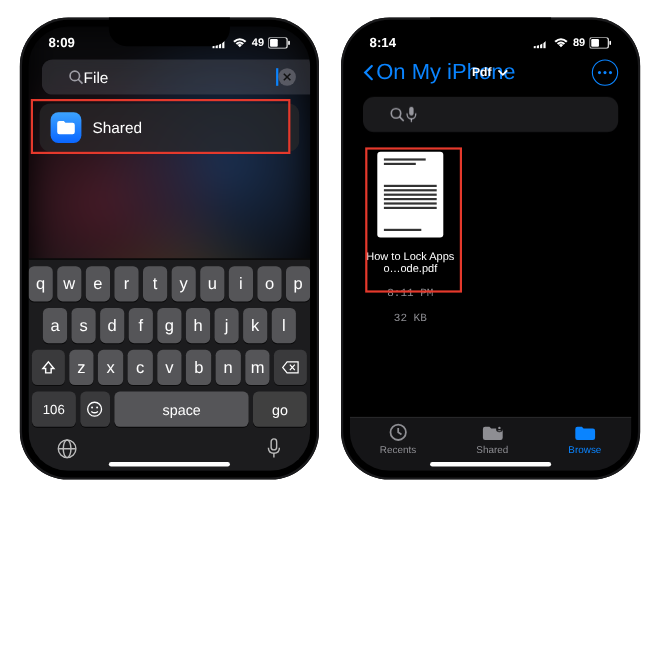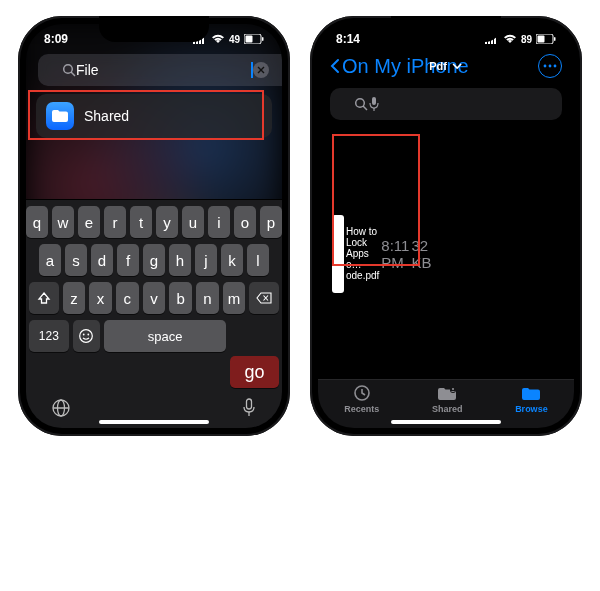--- a/index.html
+++ b/index.html
@@ -97,51 +97,51 @@
   .krow { display:flex; justify-content:center; gap:4px; margin-bottom:6px; }
   .key {
     background:#555558; color:#fff;
     border-radius:5px; height:32px;
     display:flex; align-items:center; justify-content:center;
     font-size:15px; flex:1; box-shadow:0 1px 0 rgba(0,0,0,.6);
   }
   .krow.r1 .key, .krow.r2 .key, .krow.r3 .key { min-width:22px; }
   .krow.r2 { padding:0 12px; }
   .key.fn { background:#3a3a3c; font-size:12px; }
-  .key.go { background:#7f1d1d; flex:1.6; font-size:18px;margin-top:36px; }
+  .key.go { background:#404040; flex:1.6; font-size:13px; }
   .key.space { flex:4; font-size:13px; }
   .k-assist { display:flex; justify-content:space-between; align-items:center; padding:4px 22px 2px; color:#bbb; }
   .home-ind { position:absolute; bottom:4px; left:50%; transform:translateX(-50%); width:110px; height:4px; border-radius:3px; background:#fff; z-index:20; }
 
   
   .navbar {
     display:flex; align-items:center; justify-content:space-between;
     padding:6px 12px 4px; position:relative; z-index:5;
   }
   .navleft { display:flex; align-items:center; gap:2px; color:#0a84ff; font-size:20px; }
   .navtitle { position:absolute; left:50%; transform:translateX(-50%); display:flex; align-items:center; gap:4px; font-size:11px; font-weight:600; }
   .more-btn { width:24px; height:24px; border:1.5px solid #0a84ff; border-radius:50%; display:flex; align-items:center; justify-content:center; color:#0a84ff; }
   .search2 .searchfield { background: rgba(120,120,128,.22); }
   .sf-right-mic { color:rgba(235,235,245,.6); }
 
   .grid { padding:10px 14px; display:flex; flex-wrap:wrap; gap:14px; }
-  .file-item { width:82px; display:flex; align-items:center; font-size:10px; gap:2px; position:relative; }
+  .file-item { width:82px; display:flex; flex-direction:column; align-items:center; font-size:10px; text-align:center; gap:12px; position:relative; }
   .file-thumb {
     width:60px; height:78px; background:#fff; border-radius:3px;
     display:flex; flex-direction:column; padding:6px 6px; gap:2px;
   }
   .file-thumb .ln { height:2px; background:#333; }
   .file-thumb .sp { flex:1; }
-  .file-meta { color:#8e8e93; font-size:15px; }
+  .file-meta { color:#8e8e93; font-size:10px;font-family:Liberation Mono, monospace; }
 
   .itemcount { text-align:center; font-size:12px; font-weight:600; padding:8px; color:#fff; }
 
   .tabbar {
     display:flex; justify-content:space-around; align-items:center;
-    background:#151517; padding:4px 0 14px; border-top:1px solid #272729;font-weight:bold;
+    background:#151517; padding:4px 0 14px; border-top:1px solid #272729;
   }
   .tab { display:flex; flex-direction:column; align-items:center; gap:2px; font-size:9px; color:#8e8e93; }
   .tab.active { color:#0a84ff; }
   .tab svg { width:22px; height:18px; }
 </style>
 </head>
 <body>
 
 <div class="phone">
   <div class="notch"></div>
@@ -237,21 +237,21 @@
         <div class="key">n</div>
         <div class="key">m</div>
         <div class="key fn" style="flex:1.3">
           <svg width="16" height="12" viewBox="0 0 16 12">
               <path d="M5 1 L15 1 L15 11 L5 11 L1 6 Z" fill="none" stroke="#fff" stroke-width="1.1"></path>
               <path d="M7.5 3.5 L12 8.5 M12 3.5 L7.5 8.5" stroke="#fff" stroke-width="1.1"></path>
             </svg>
         </div>
       </div>
       <div class="krow r4">
-        <div class="key fn" style="flex:1.3">123</div>
+        <div class="key fn" style="flex:1.3">106</div>
         <div class="key fn" style="flex:0.9">
           <svg width="16" height="16" viewBox="0 0 16 16">
               <circle cx="8" cy="8" r="6.3" fill="none" stroke="#fff" stroke-width="1.2"></circle>
               <circle cx="5.7" cy="6.5" r="0.9" fill="#fff"></circle>
               <circle cx="10.3" cy="6.5" r="0.9" fill="#fff"></circle>
               <path d="M5 10 Q8 12.5 11 10" fill="none" stroke="#fff" stroke-width="1.2"></path>
             </svg>
         </div>
         <div class="key space">space</div>
         <div class="key go">go</div>

